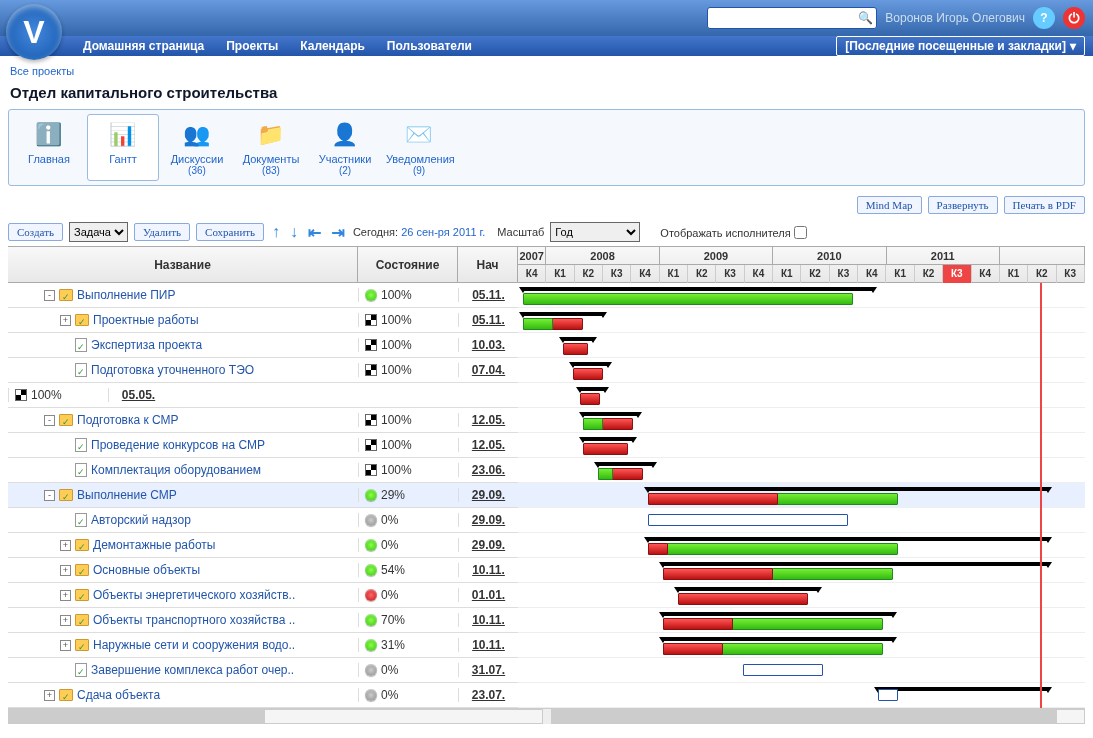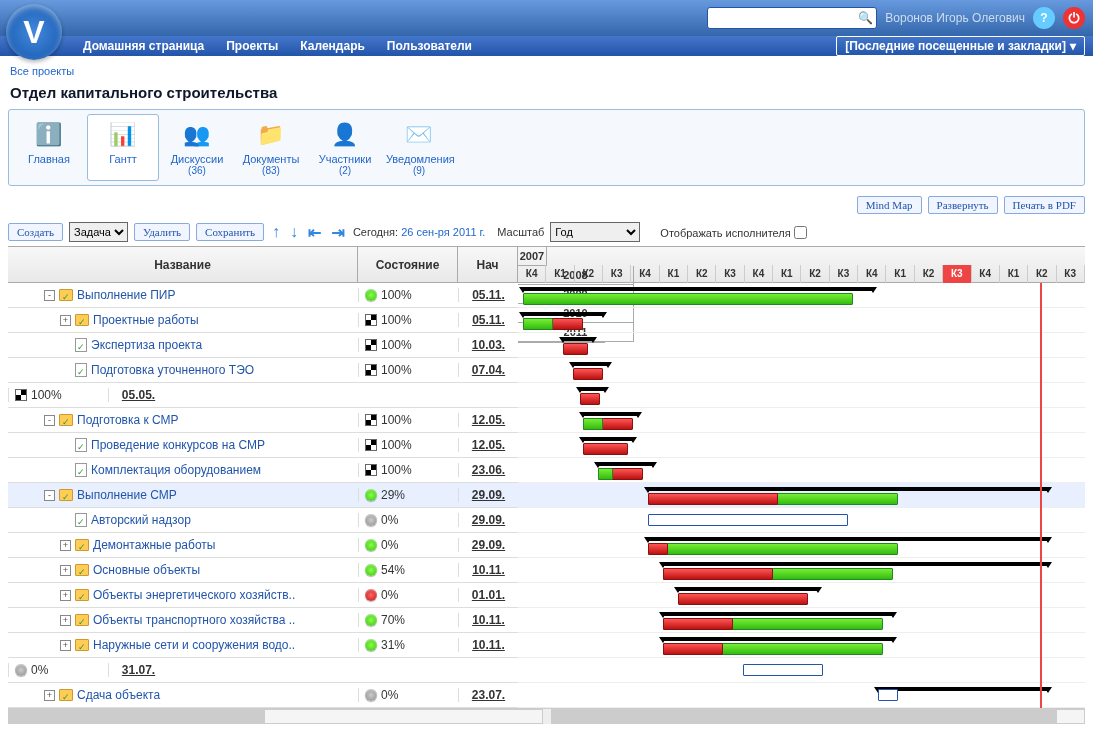--- a/index.html
+++ b/index.html
@@ -75,21 +75,21 @@
 .doc-icon::before { content: '✓'; position: absolute; bottom: -1px; left: 1px; font-size: 9px; color: #393; }
 
 .status-dot { width: 12px; height: 12px; border-radius: 50%; flex-shrink: 0; box-shadow: inset 0 1px 2px rgba(255,255,255,.6), 0 1px 1px rgba(0,0,0,.3); }
 .status-green { background: radial-gradient(#8f4,#3b1); }
 .status-red { background: radial-gradient(#f66,#b11); }
 .status-gray { background: radial-gradient(#ccc,#888); }
 .status-flag { width: 12px; height: 12px; background: repeating-conic-gradient(#000 0 25%, #fff 0 50%); border: 1px solid #666; }
 
 
 .rhdr { height: 36px; background: linear-gradient(#f8f8f8,#e8e8e8); border-bottom: 1px solid #aaa; }
-.rhdr-years { display: flex; height: 18px; flex-direction: column; }
+.rhdr-years { display: flex; height: 18px; }
 .rhdr-years > div { border-right: 1px solid #aaa; border-bottom: 1px solid #aaa; text-align: center; font-size: 11px; font-weight: bold; line-height: 18px; }
 .rhdr-q { display: flex; height: 18px; }
 .rhdr-q > div { width: 29px; border-right: 1px solid #ccc; text-align: center; font-size: 10px; font-weight: bold; line-height: 18px; }
 .rhdr-q > div.today { background: #e44; color: #fff; }
 
 .rbody { position: relative; }
 .rrow { height: 25px; border-bottom: 1px solid #eee; position: relative; }
 .rrow.selected { background: #e8f0ff; }
 .today-line { position: absolute; top: 0; bottom: 0; width: 2px; background: #e44; left: 522px; z-index: 5; }
 
@@ -381,20 +381,25 @@
             <span class="folder-icon"></span>
             <span>Наружные сети и сооружения водо..</span>
           </div>
     <div class="c-state">
             <span class="status-dot status-green"></span>
             <span>31%</span>
           </div>
     <div class="c-start">10.11.</div>
         </div>
         <div class="lrow">
+    <div class="c-name" style="padding-left:52px">
+            <span style="width:15px;display:inline-block"></span>
+            <span class="doc-icon"></span>
+            <span>Завершение комплекса работ очер..</span>
+          </div>
     <div class="c-state">
             <span class="status-dot status-gray"></span>
             <span>0%</span>
           </div>
     <div class="c-start">31.07.</div>
         </div>
         <div class="lrow">
     <div class="c-name" style="padding-left:36px">
             <span class="tree-toggle">+</span>
             <span class="folder-icon"></span>

